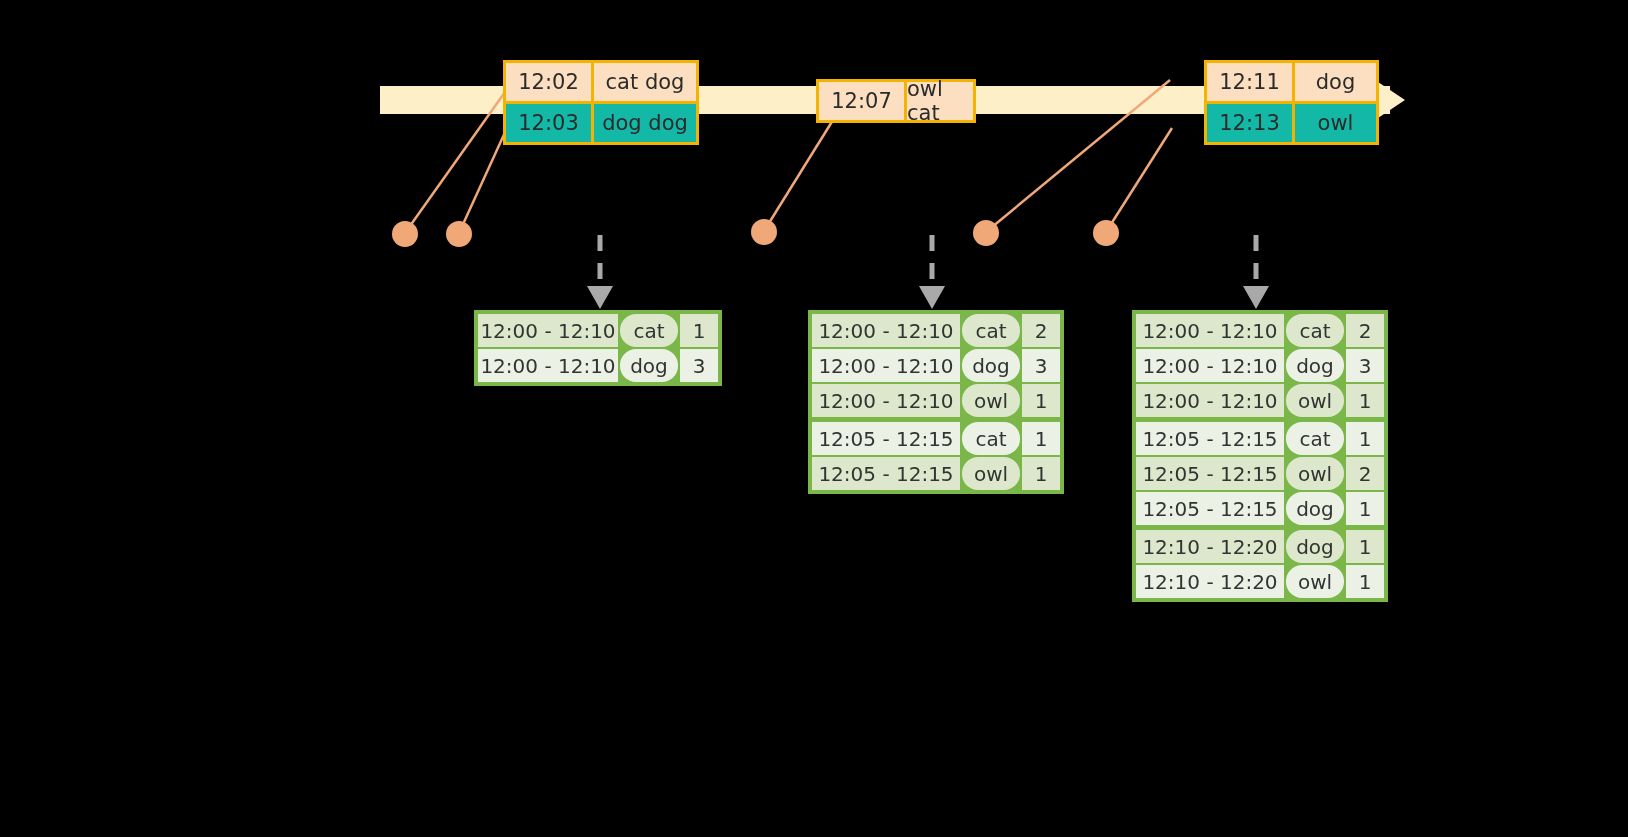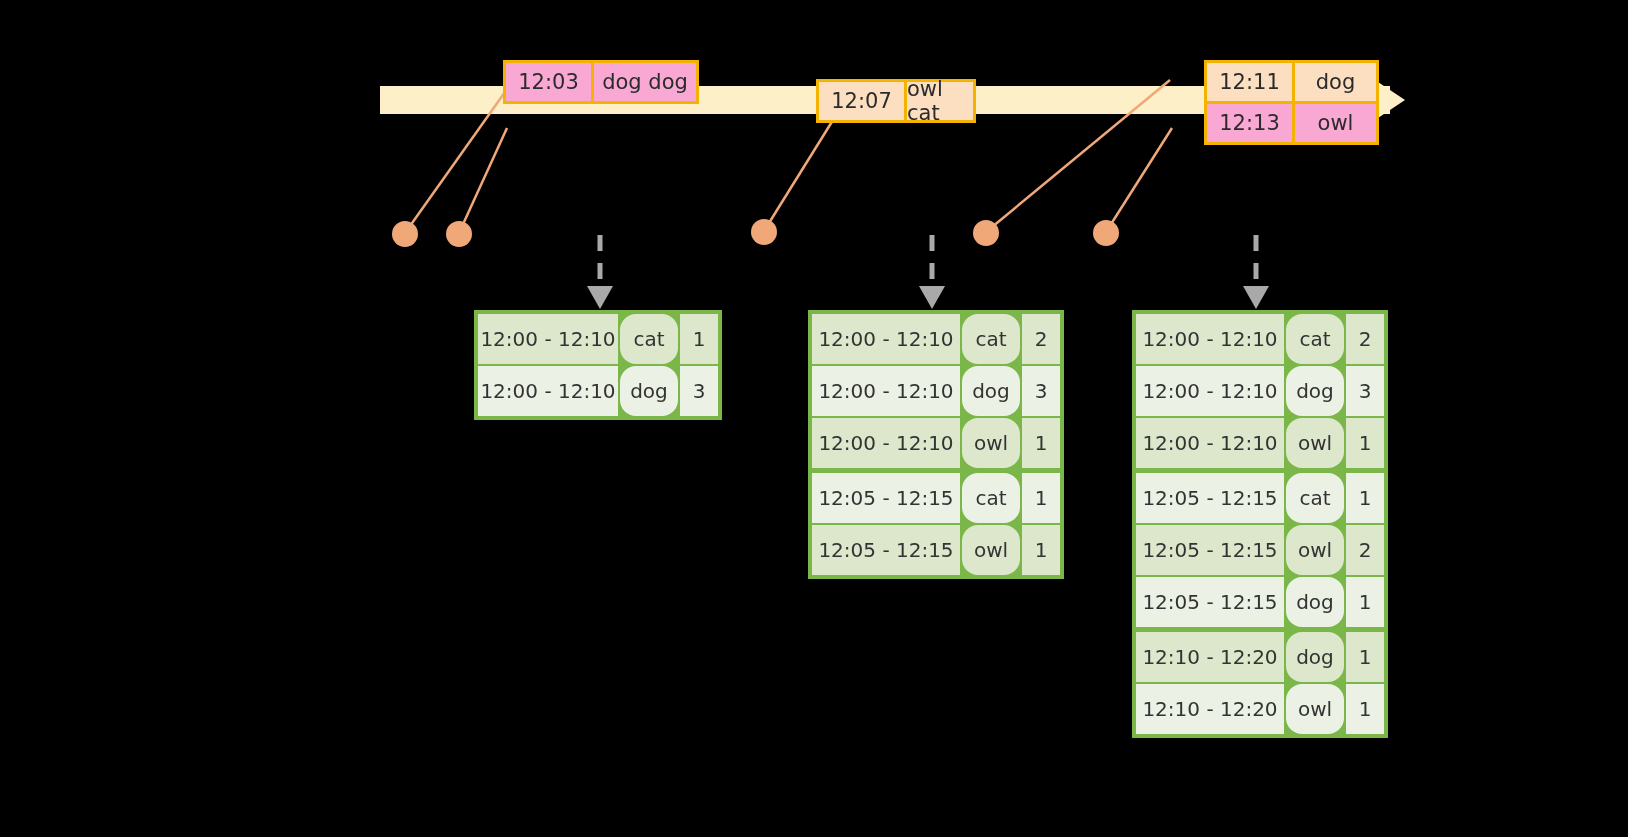--- a/index.html
+++ b/index.html
@@ -45,37 +45,37 @@
     display: flex;
     align-items: center;
     justify-content: center;
     font-size: 21px;
     color: #2b2b2b;
     box-sizing: border-box;
   }
   .tl-cell.time { width: 85px; }
   .tl-cell.evt  { flex: 1; border-left: 3px solid #F5B301; }
   .tl-row.shade .tl-cell { background: #FBDFC0; }
-  .tl-row.light .tl-cell { background: #f9a8d4; }
+  .tl-row.light .tl-cell { background: #14b8a6; }
 
   
   .res-table {
     position: absolute;
     border: 4px solid #7AB648;
     box-sizing: border-box;
     background: #7AB648;
     display: flex;
     flex-direction: column;
     gap: 2px;
     padding: 0;
   }
   .res-row {
     display: flex;
     gap: 2px;
-    height: 50px;
+    height: 33px;
   }
   .res-cell {
     display: flex;
     align-items: center;
     justify-content: center;
     font-size: 20px;
     color: #333333;
     box-sizing: border-box;
   }
   .res-row.dark .res-cell { background: #DCE7CB; }
@@ -133,20 +133,24 @@
     </g>
     <polygon points="919,286 945,286 932,309" fill="#A9A9A9"></polygon>
 
     <g stroke="#A9A9A9" stroke-width="5" stroke-dasharray="16,12" fill="none">
       <line x1="1256" y1="235" x2="1256" y2="288"></line>
     </g>
     <polygon points="1243,286 1269,286 1256,309" fill="#A9A9A9"></polygon>
   </svg>
 
   <div class="tl-box" id="evt-1" style="left:503px; top:60px; width:196px;">
+    <div class="tl-row shade">
+      <div class="tl-cell time">12:02</div>
+      <div class="tl-cell evt">cat dog</div>
+    </div>
     <div class="tl-row light">
       <div class="tl-cell time">12:03</div>
       <div class="tl-cell evt">dog dog</div>
     </div>
   </div>
 
   <div class="tl-box" id="evt-2" style="left:816px; top:79px; width:160px;">
     <div class="tl-row shade">
       <div class="tl-cell time">12:07</div>
       <div class="tl-cell evt">owl cat</div>

